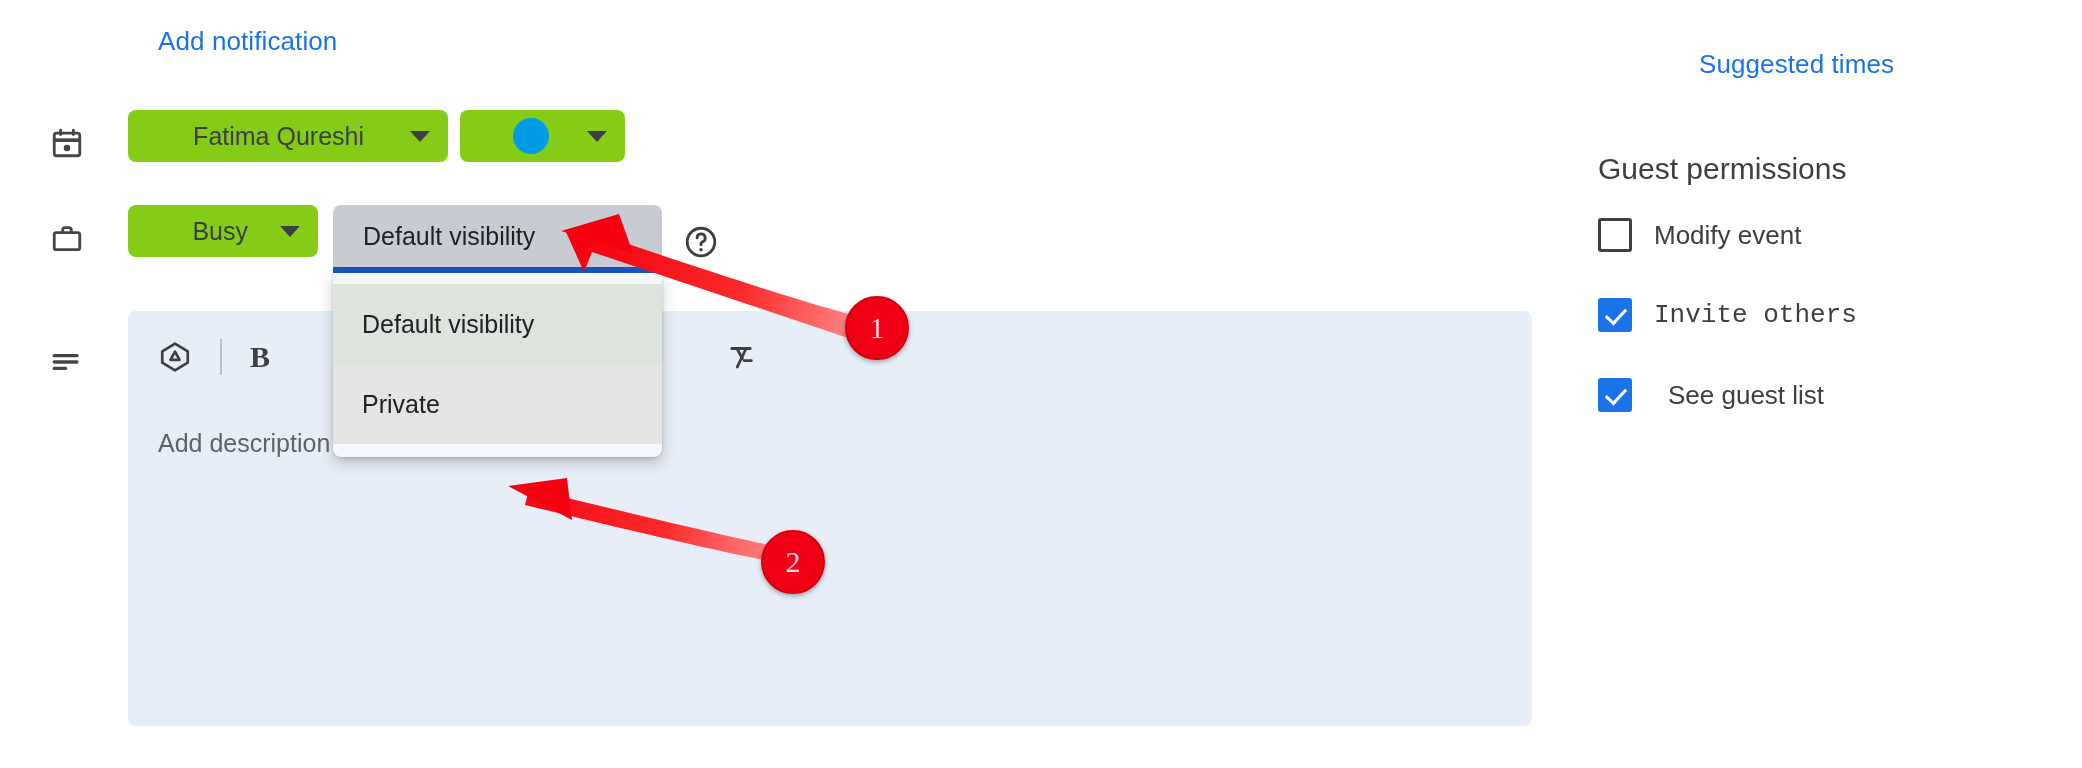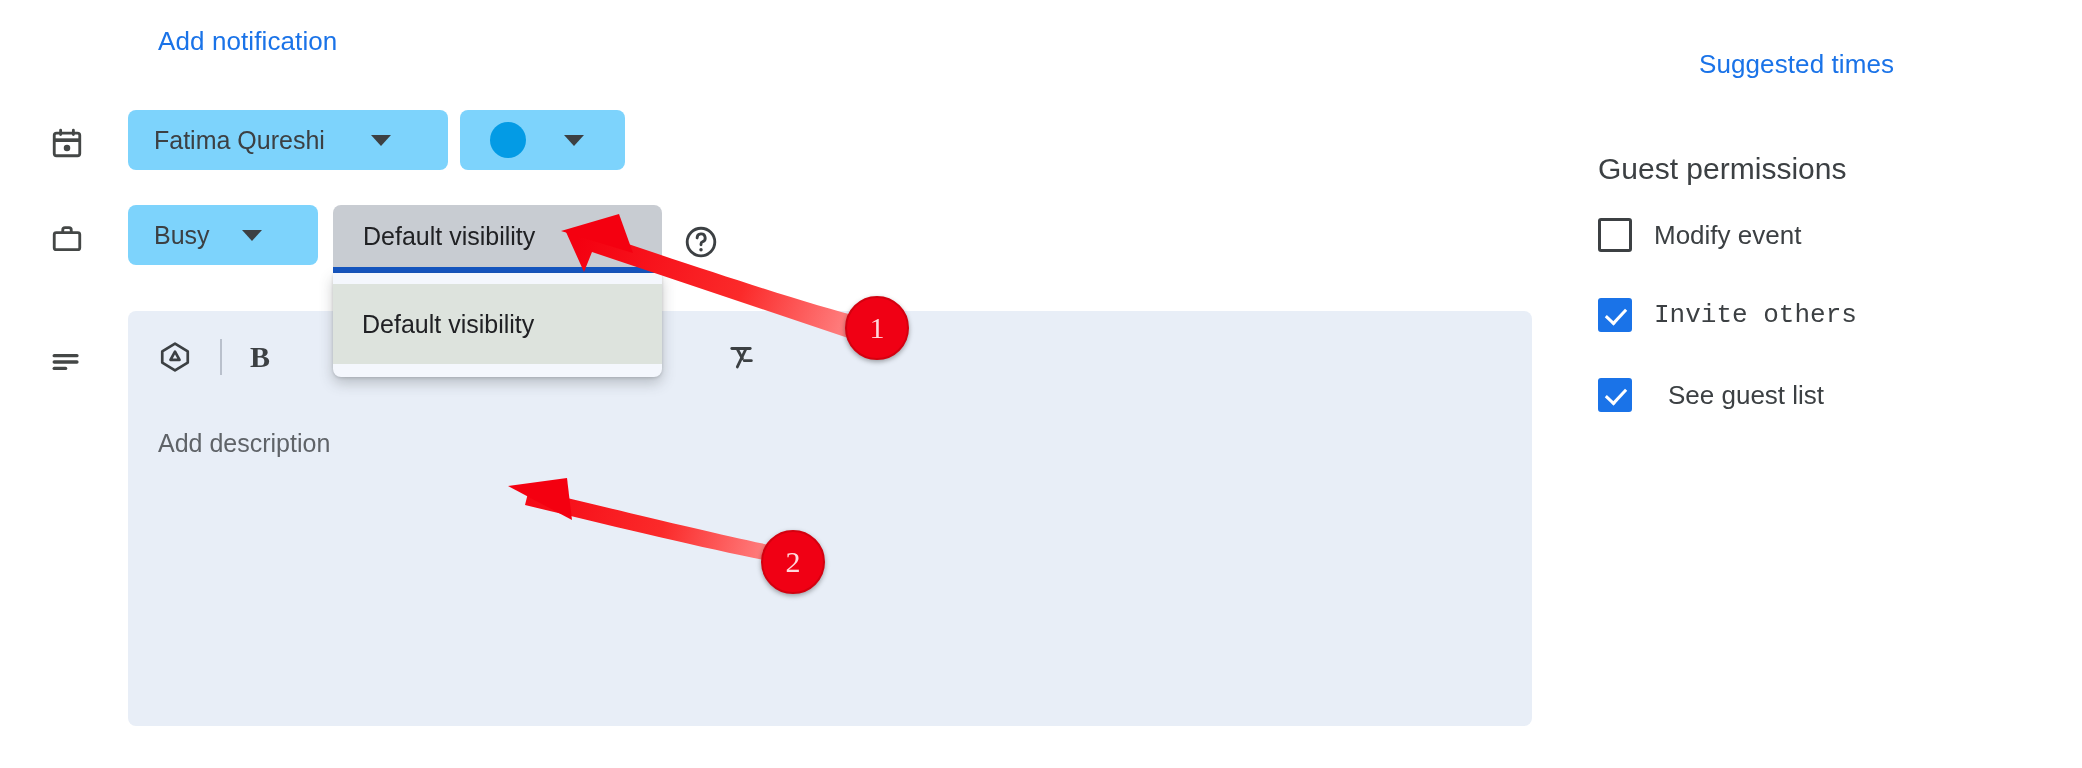--- a/index.html
+++ b/index.html
@@ -51,31 +51,32 @@
     width: 34px;
     height: 34px;
     color: #444746;
   }
   #calendar-row-icon { left: 50px; top: 126px; }
   #busy-row-icon     { left: 50px; top: 222px; }
   #desc-row-icon     { left: 50px; top: 345px; }
 
   
   .chip {
-    height: 60px;
-    background: #7dd3fc;
+    height: 52px;
+    background: #84cc16;
     border-radius: 8px;
     display: flex;
     align-items: center;
     padding: 0 18px 0 26px;
     font-size: 25px;
     color: #3c4043;
     cursor: pointer;
     user-select: none;
     white-space: nowrap;
+    justify-content: flex-end;
   }
   .chip .caret {
     margin-left: 22px;
     width: 0; height: 0;
     border-left: 10px solid transparent;
     border-right: 10px solid transparent;
     border-top: 11px solid #3c4043;
   }
 
   #calendar-owner-chip { left: 128px; top: 110px; min-width: 320px; }
@@ -357,20 +358,23 @@
       </svg>
     </span>
   </div>
   <div id="description-placeholder">Add description</div>
 </div>
 
 <div class="abs" id="visibility-menu">
   <div class="menu-item selected">
     <span>Default visibility</span>
   </div>
+  <div class="menu-item hovered">
+    <span>Private</span>
+  </div>
 </div>
 
 <div class="abs" id="guest-permissions-title">Guest permissions</div>
 
 <div class="abs perm-row" id="perm-modify-event">
   <span class="cb unchecked"></span>
   <span class="perm-label">Modify event</span>
 </div>
 
 <div class="abs perm-row" id="perm-invite-others">

